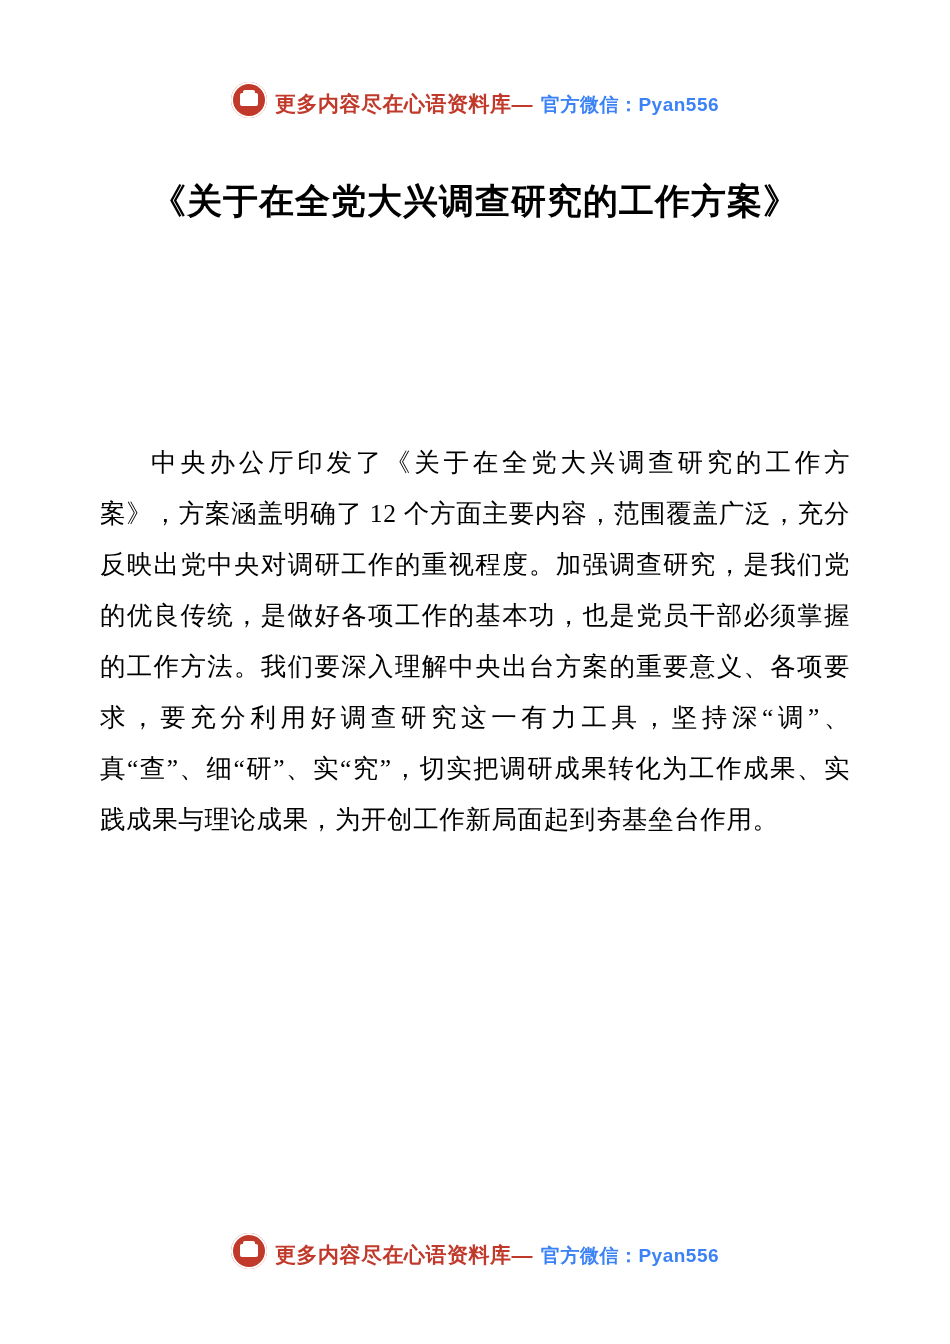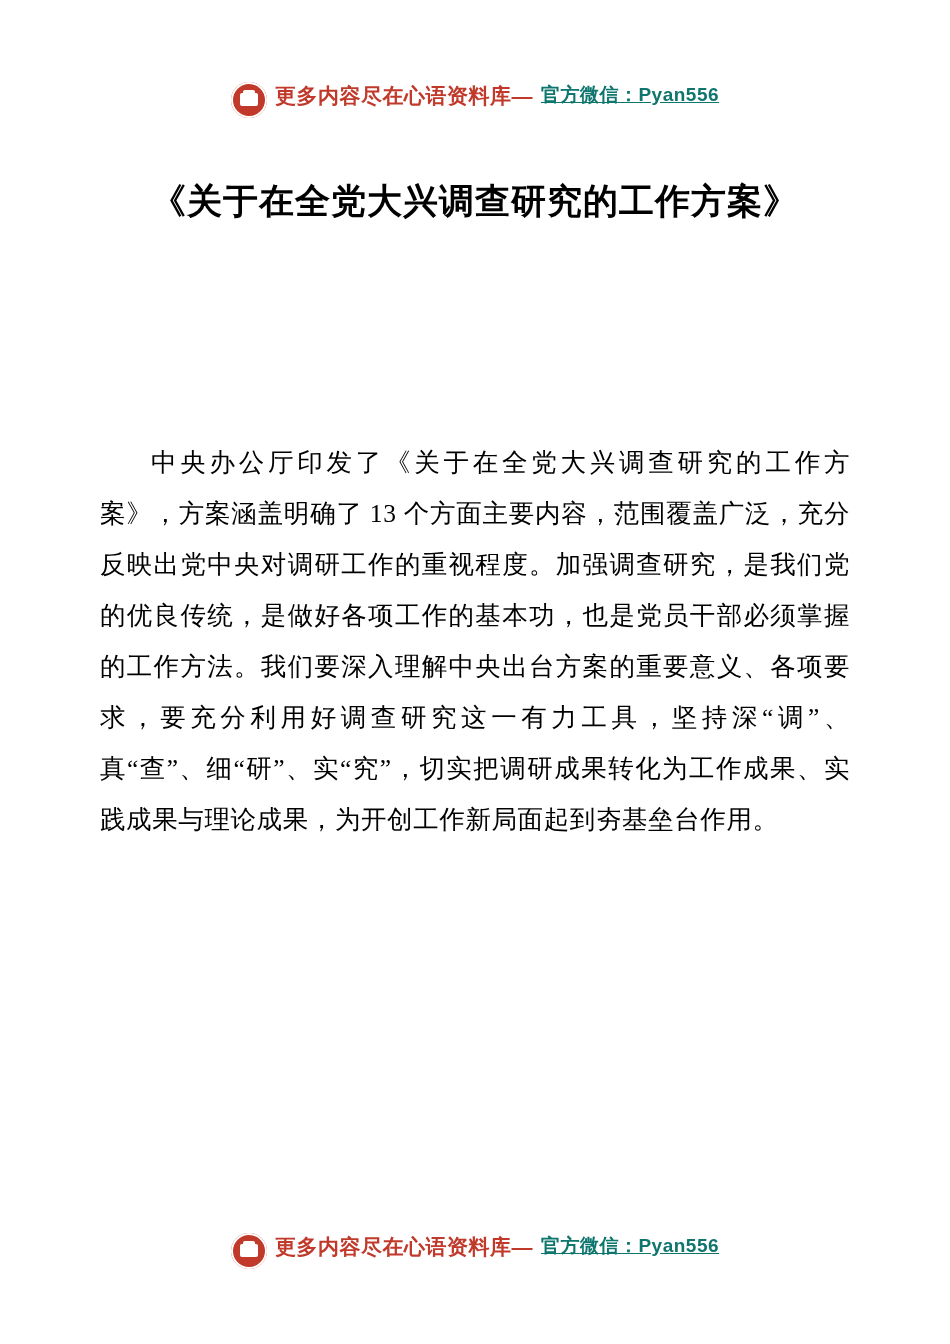--- a/index.html
+++ b/index.html
@@ -20,21 +20,21 @@
     box-sizing: border-box;
     padding: 0 100px;
   }
 
   
   .watermark {
     position: absolute;
     left: 0;
     width: 950px;
     display: flex;
-    align-items: flex-start;
+    align-items: flex-end;
     justify-content: center;
     gap: 8px;
   }
   .watermark.top { top: 82px; }
   .watermark.bottom { top: 1233px; }
 
   .wm-logo {
     width: 36px;
     height: 36px;
     border-radius: 50%;
@@ -68,24 +68,23 @@
     font-weight: bold;
     font-size: 21px;
     color: #c0392b;
     letter-spacing: 0.5px;
     white-space: nowrap;
   }
   .wm-text-2 {
     font-family: "Liberation Sans", sans-serif;
     font-weight: bold;
     font-size: 19px;
-    color: #0f766e;
+    color: #3b82f6;
     letter-spacing: 0.5px;
     white-space: nowrap;
-    text-decoration: underline;
   }
 
   
   .doc-title {
     position: absolute;
     left: 0;
     width: 950px;
     text-align: center;
     font-size: 35px;
     font-weight: bold;
@@ -121,21 +120,21 @@
 
   <div class="watermark top">
     <span class="wm-logo"></span>
     <span class="wm-text-1">更多内容尽在心语资料库—</span>
     <span class="wm-text-2">官方微信：Pyan556</span>
   </div>
 
   <div class="doc-title line1">《关于在全党大兴调查研究的工作方案》</div>
 
   <div class="body-text">
-    <p>中央办公厅印发了《关于在全党大兴调查研究的工作方案》，方案涵盖明确了 13 个方面主要内容，范围覆盖广泛，充分反映出党中央对调研工作的重视程度。加强调查研究，是我们党的优良传统，是做好各项工作的基本功，也是党员干部必须掌握的工作方法。我们要深入理解中央出台方案的重要意义、各项要求，要充分利用好调查研究这一有力工具，坚持深“调”、真“查”、细“研”、实“究”，切实把调研成果转化为工作成果、实践成果与理论成果，为开创工作新局面起到夯基垒台作用。</p>
+    <p>中央办公厅印发了《关于在全党大兴调查研究的工作方案》，方案涵盖明确了 12 个方面主要内容，范围覆盖广泛，充分反映出党中央对调研工作的重视程度。加强调查研究，是我们党的优良传统，是做好各项工作的基本功，也是党员干部必须掌握的工作方法。我们要深入理解中央出台方案的重要意义、各项要求，要充分利用好调查研究这一有力工具，坚持深“调”、真“查”、细“研”、实“究”，切实把调研成果转化为工作成果、实践成果与理论成果，为开创工作新局面起到夯基垒台作用。</p>
   </div>
 
   <div class="watermark bottom">
     <span class="wm-logo"></span>
     <span class="wm-text-1">更多内容尽在心语资料库—</span>
     <span class="wm-text-2">官方微信：Pyan556</span>
   </div>
 
 </div>
 

